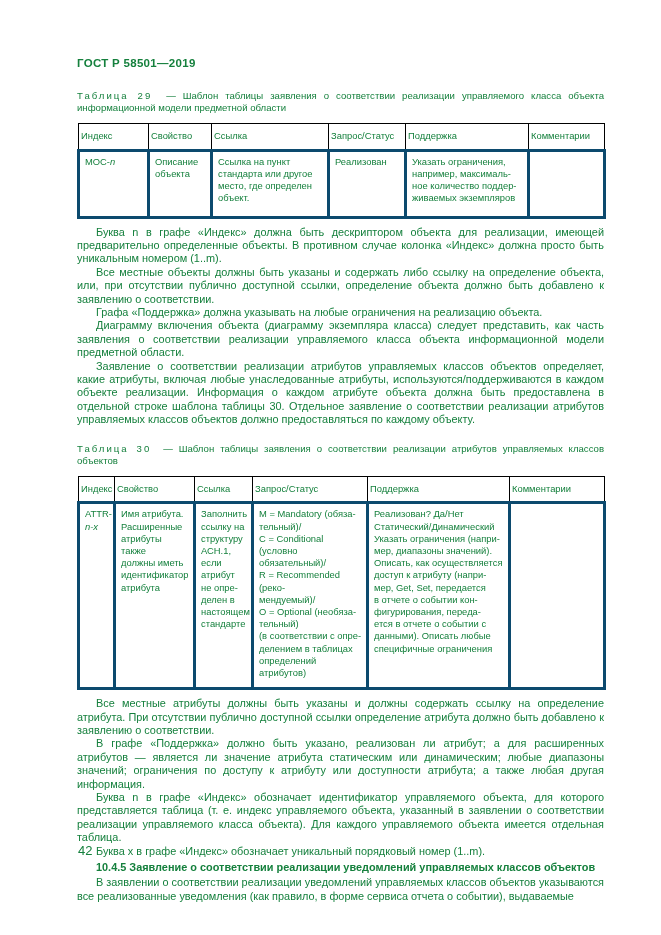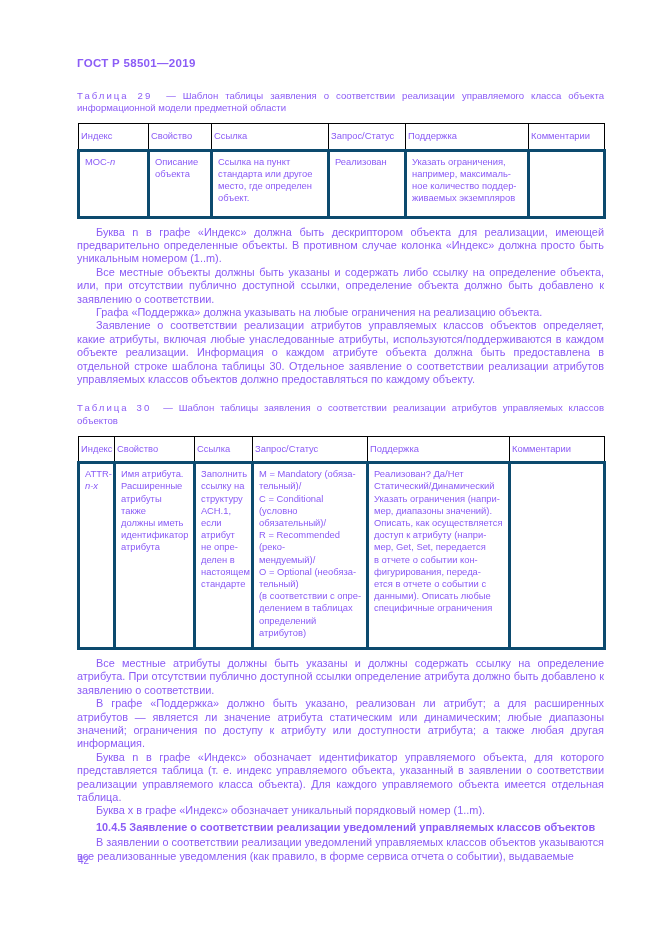--- a/index.html
+++ b/index.html
@@ -3,21 +3,21 @@
 <meta charset="utf-8">
 <style>
   html, body { margin: 0; padding: 0; background: #e9e9e9; }
   .page {
     position: relative;
     width: 661px;
     height: 935px;
     margin: 0 auto;
     background: #ffffff;
     font-family: "Liberation Sans", sans-serif;
-    color: #8b5cf6;
+    color: #15803d;
     overflow: hidden;
   }
   .content {
     position: absolute;
     left: 77px;
     top: 57px;
     width: 527px;
   }
   .doc-header {
     font-size: 11.5px;
@@ -72,22 +72,21 @@
     text-indent: 19px;
     margin: 3px 0 2px 0;
     text-align: left;
   }
   .table-block { margin-top: 16px; }
   .t29-row td { height: 52px; }
   .page-number {
     position: absolute;
     left: 78px;
     top: 843px;
-    font-size: 10px;
-    margin-top: 12px;
+    font-size: 13px;
   }
 </style>
 </head>
 <body>
 
 <div class="page">
   <div class="content">
 
     <div class="doc-header">ГОСТ Р 58501—2019</div>
 
@@ -129,20 +128,21 @@
 ное количество поддер-
 живаемых экземпляров</span></td>
           <td><span class="pre"></span></td>
         </tr>
       </tbody>
     </table>
 
     <p class="body-par">Буква n в графе «Индекс» должна быть дескриптором объекта для реализации, имеющей предварительно определенные объекты. В противном случае колонка «Индекс» должна просто быть уникальным номером (1..m).</p>
     <p class="body-par">Все местные объекты должны быть указаны и содержать либо ссылку на определение объекта, или, при отсутствии публично доступной ссылки, определение объекта должно быть добавлено к заявлению о соответствии.</p>
     <p class="body-par">Графа «Поддержка» должна указывать на любые ограничения на реализацию объекта.</p>
+    <p class="body-par">Диаграмму включения объекта (диаграмму экземпляра класса) следует представить, как часть заявления о соответствии реализации управляемого класса объекта информационной модели предметной области.</p>
 
 
     <p class="body-par">Заявление о соответствии реализации атрибутов управляемых классов объектов определяет, какие атрибуты, включая любые унаследованные атрибуты, используются/поддерживаются в каждом объекте реализации. Информация о каждом атрибуте объекта должна быть предоставлена в отдельной строке шаблона таблицы 30. Отдельное заявление о соответствии реализации атрибутов управляемых классов объектов должно предоставляться по каждому объекту.</p>
 
     <div class="table-block">
       <div class="caption">
         <span class="cap-label">Таблица 30</span>&nbsp;
         <span>— Шаблон таблицы заявления о соответствии реализации атрибутов управляемых классов объектов</span>
       </div>
 

